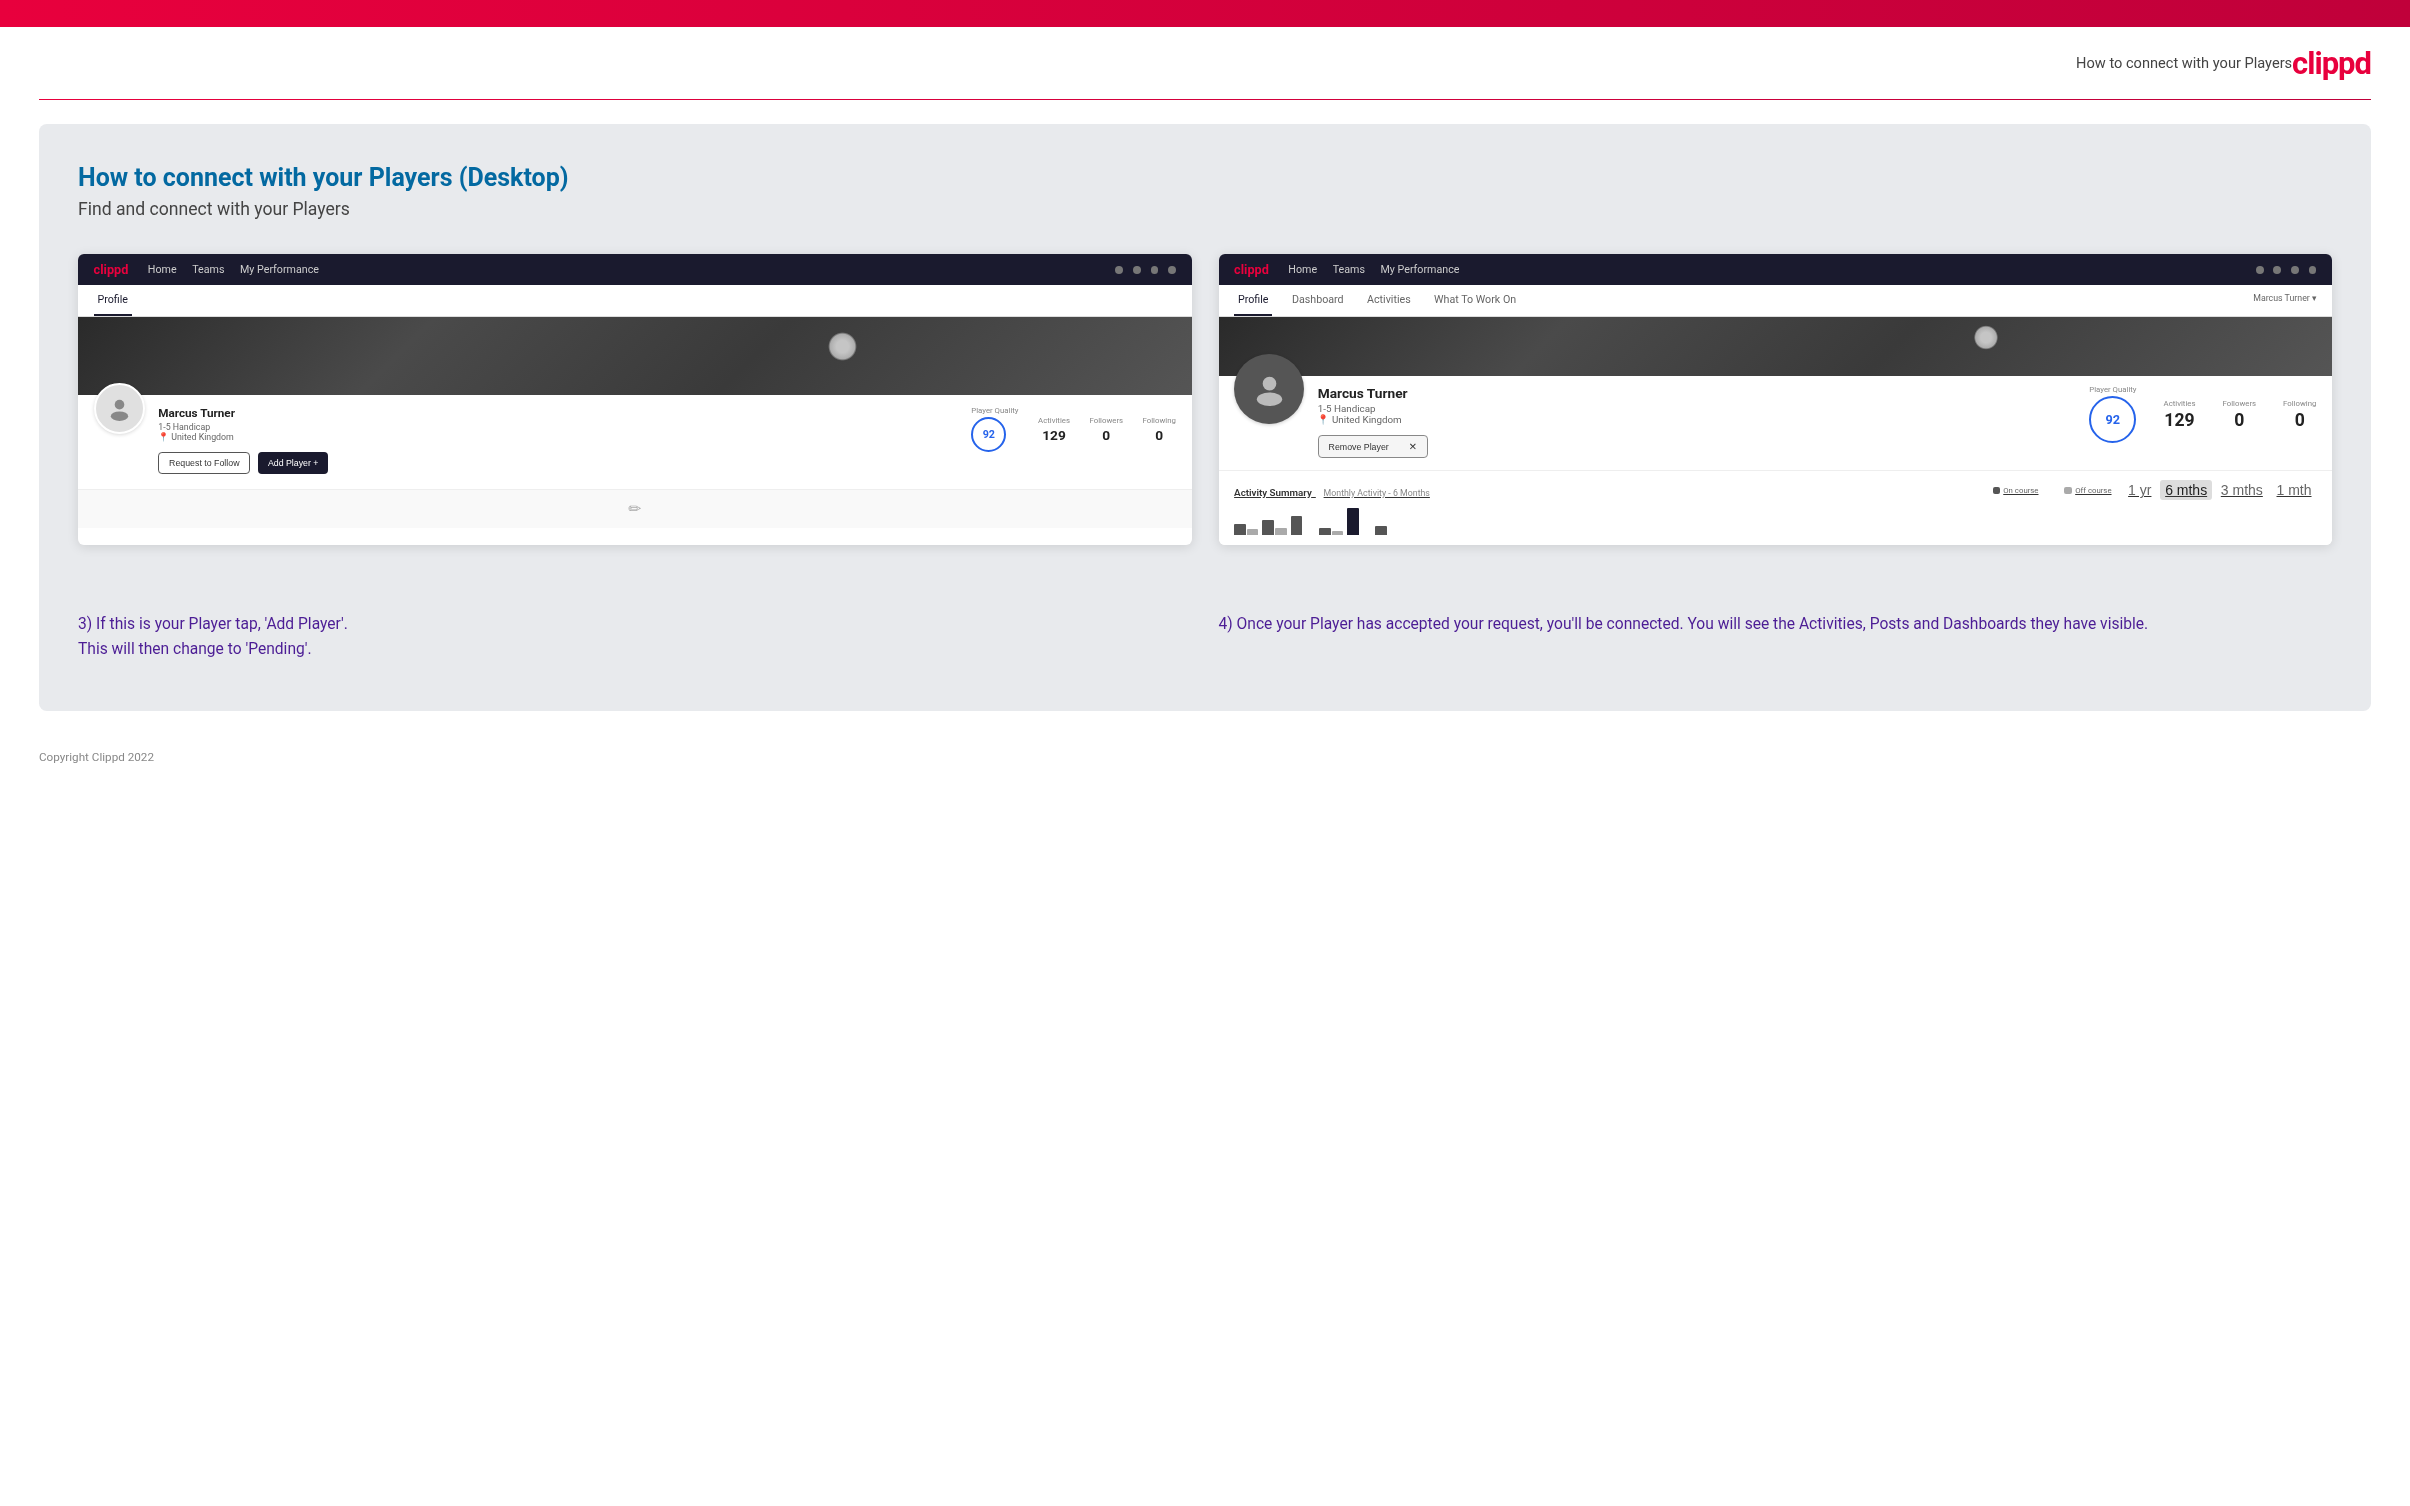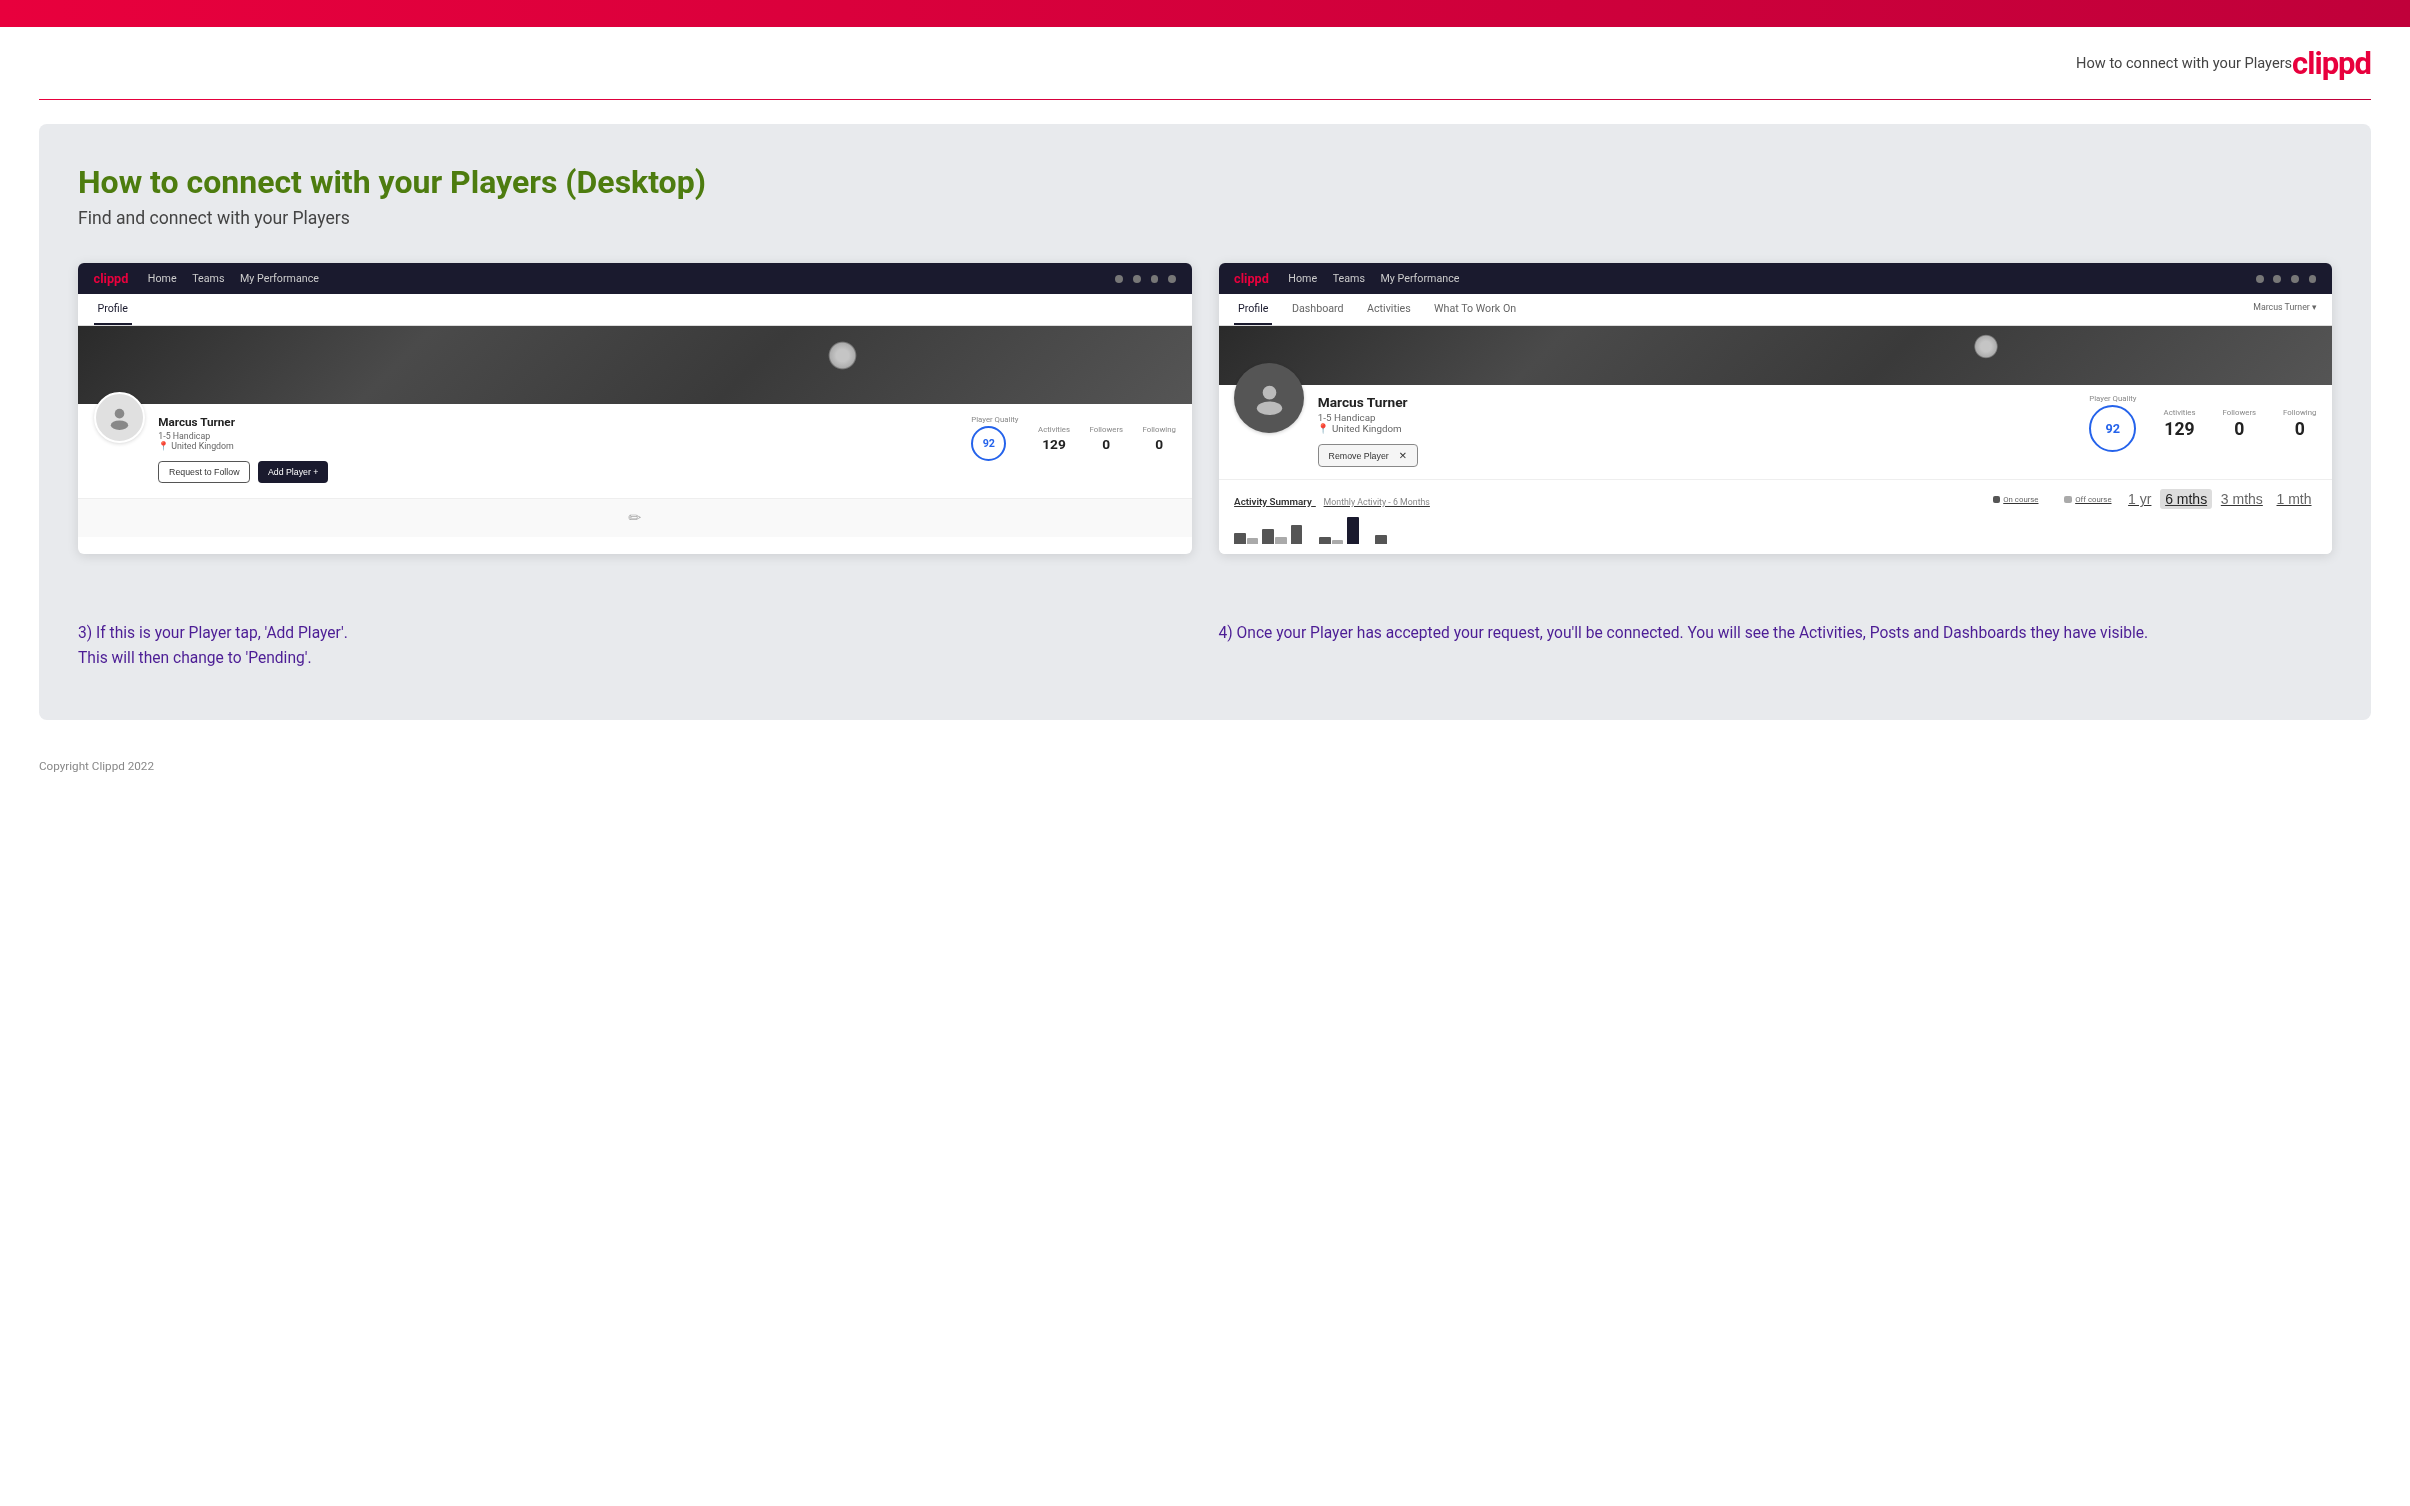--- a/index.html
+++ b/index.html
@@ -40,23 +40,23 @@
     }
 
     .main-content {
       background: #e8eaed;
       margin: 23.4px 39px;
       border-radius: 7.8px;
       padding: 39px 39px 49px;
     }
 
     .page-heading {
-      font-size: 32px;
+      font-size: 25px;
       font-weight: 700;
-      color: #4d7c0f;
+      color: #0369a1;
       margin-bottom: 7.8px;
     }
 
     .page-subheading {
       font-size: 17.6px;
       color: #444;
       margin-bottom: 35px;
     }
 
     .screenshots-row {
@@ -314,21 +314,21 @@
     .btn-remove {
       padding: 4.9px 9.8px;
       border: 1px solid #888;
       background: #f5f5f5;
       border-radius: 3.9px;
       font-size: 8.8px;
       color: #333;
       cursor: pointer;
       display: flex;
       align-items: center;
-      gap: 10px;
+      gap: 20px;
     }
 
     .screenshot-bottom {
       background: #f9f9f9;
       padding: 9.8px 15.6px;
       border-top: 1px solid #eee;
       display: flex;
       align-items: center;
       justify-content: center;
       height: 39px;

